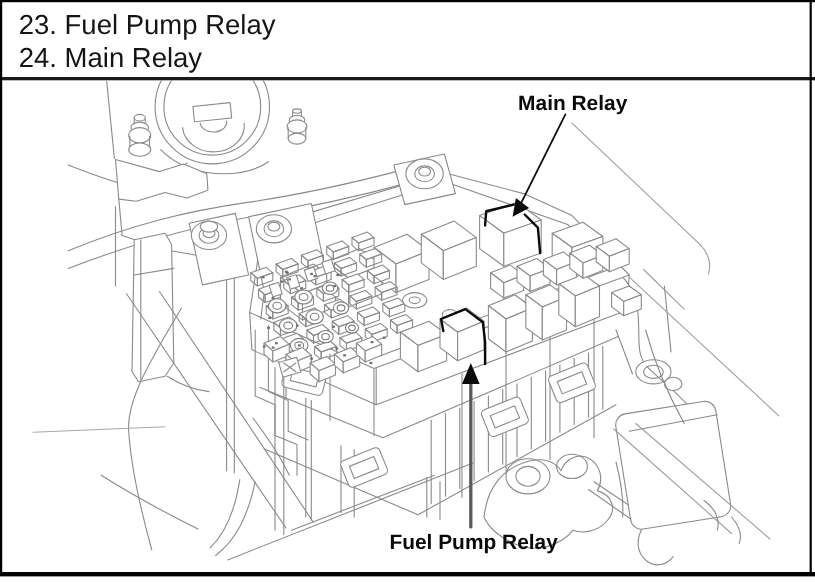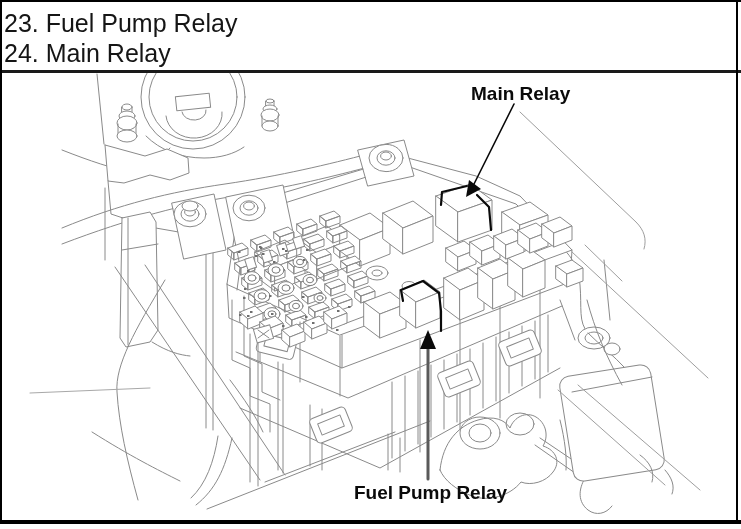--- a/index.html
+++ b/index.html
@@ -2,21 +2,21 @@
 <html><head><meta charset="utf-8">
 <style>
 html,body{margin:0;padding:0;background:#fff;}
 #page{position:relative;width:741px;height:529px;overflow:hidden;background:#fff;
   font-family:"Liberation Sans",sans-serif;-webkit-font-smoothing:antialiased;}
 .btop{position:absolute;left:0;top:0;width:741px;height:2px;background:#000;}
 .bleft{position:absolute;left:0;top:0;width:2px;height:521px;background:#000;}
 .bright{position:absolute;left:736px;top:0;width:2px;height:521px;background:#000;}
 .bbot{position:absolute;left:0;top:520px;width:741px;height:4px;background:#000;}
 .rule{position:absolute;left:0;top:70px;width:741px;height:3px;background:#1a1a1a;}
-.hdr{position:absolute;left:4px;top:8px;font-size:25px;line-height:30px;color:#151515;white-space:pre;}
+.hdr{position:absolute;left:17px;top:8px;font-size:25px;line-height:30px;color:#151515;white-space:pre;}
 </style></head>
 <body>
 <div id="page">
 <div class="hdr">23. Fuel Pump Relay
 24. Main Relay</div>
 <div class="rule"></div>
 <svg style="position:absolute;left:0;top:73px" width="741" height="447" viewBox="0 73 741 447">
 <g stroke-linejoin="round" stroke-linecap="round">
 <circle cx="193" cy="97" r="52" fill="none" stroke="#8a8a8a"></circle>
 <circle cx="193" cy="97" r="44" fill="none" stroke="#8a8a8a"></circle>

